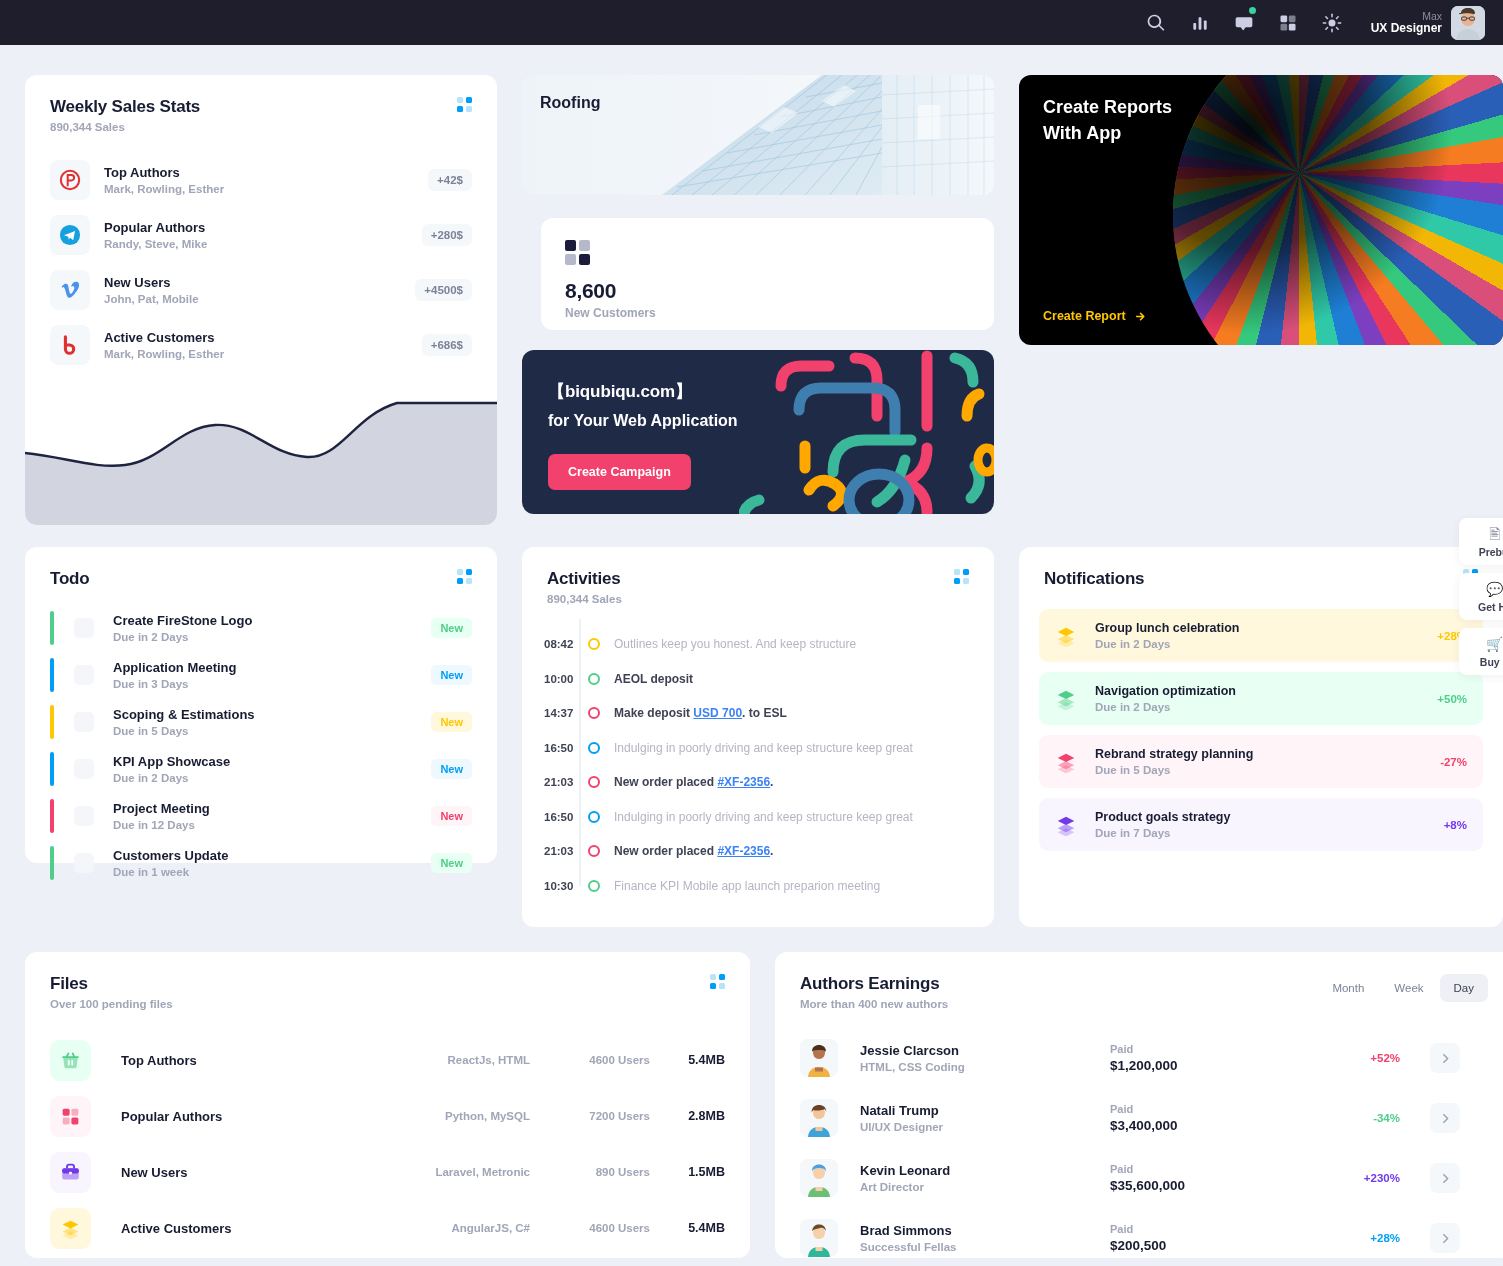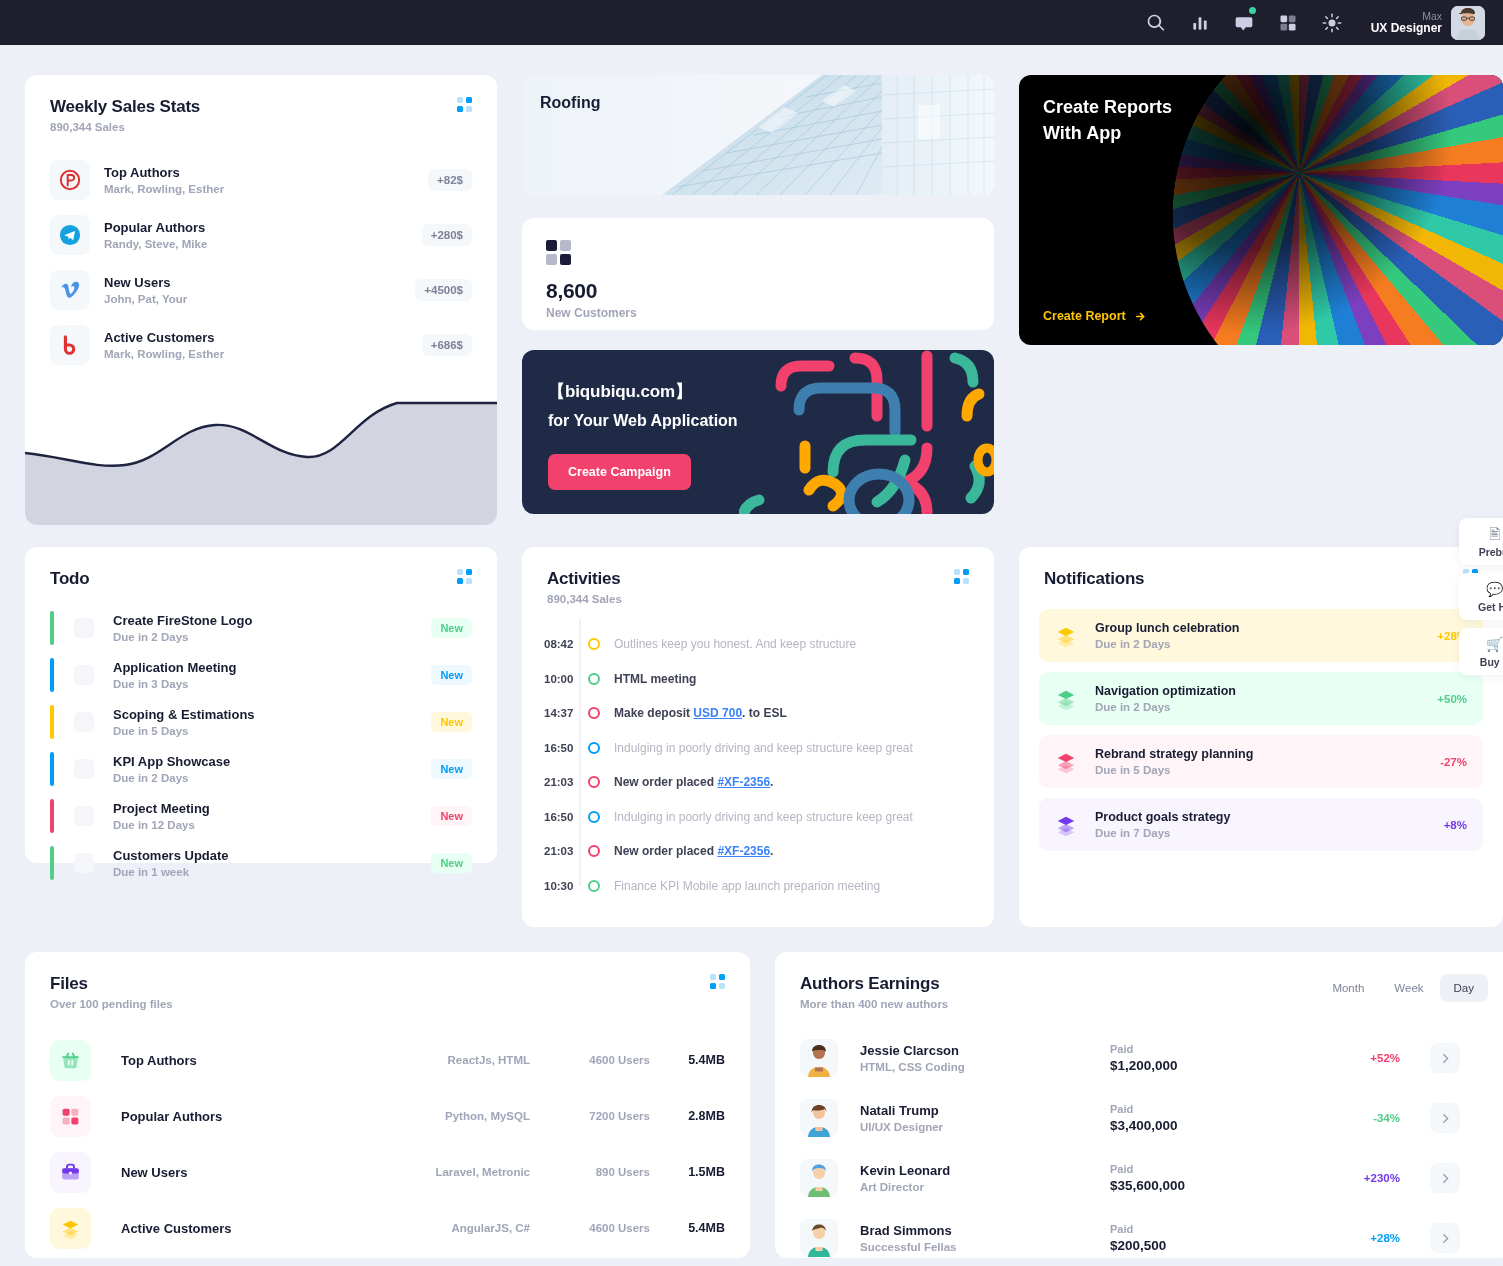--- a/index.html
+++ b/index.html
@@ -64,21 +64,21 @@
   .wss-chart { position: absolute; left: 0; right: 0; bottom: 0; height: 160px; }
 
   
   .roofing { height: 120px; border-radius: 12px; position: relative; overflow: hidden;
     background: linear-gradient(105deg,#eef3f8 0%,#e6eef5 40%,#f4f8fb 100%); }
   .roofing-title { position: absolute; left: 18px; top: 19px; font-size: 16px;
     font-weight: bold; color: #181c32; z-index: 3; }
   .roof-art { position: absolute; inset: 0; }
 
   
-  .newcust { height: 112px; padding: 22px 24px; }
+  .newcust { height: 112px; padding: 22px 24px; margin-left: 19px; }
   .nc-icon { display: grid; grid-template-columns: 11px 11px; grid-template-rows: 11px 11px;
     gap: 3px; margin-bottom: 14px; }
   .nc-icon i { border-radius: 2px; display:block; }
   .nc-dark { background: #1b1b3a; }
   .nc-light { background: #b5b9c9; }
   .nc-num { font-size: 21px; font-weight: bold; color: #181c32; letter-spacing: -.3px; }
   .nc-lbl { font-size: 12px; color: #a1a5b7; font-weight: bold; margin-top: 3px; }
 
   
   .reports { height: 270px; border-radius: 12px; background: #000; position: relative;
@@ -281,21 +281,21 @@
           <div class="stat-icon">
             <svg viewBox="0 0 24 24">
                 <circle cx="12" cy="12" r="10" fill="none" stroke="#e03131" stroke-width="2.2"></circle>
                 <path d="M9.5 18V6.5h4a3 3 0 010 6h-4" fill="none" stroke="#e03131" stroke-width="2.2" stroke-linecap="round"></path>
               </svg>
           </div>
           <div class="stat-txt">
             <div class="stat-name">Top Authors</div>
             <div class="stat-people">Mark, Rowling, Esther</div>
           </div>
-          <div class="stat-badge">+82$</div>
+          <div class="stat-badge">+42$</div>
         </div>
 
         <div class="stat-row">
           <div class="stat-icon">
             <svg viewBox="0 0 24 24">
                 <circle cx="12" cy="12" r="11" fill="#15a0e0"></circle>
                 <path d="M5.5 12.3l12-4.6-2 10-3.3-2.6-1.7 1.8-.3-3z" fill="#fff"></path>
               </svg>
           </div>
           <div class="stat-txt">
@@ -306,21 +306,21 @@
         </div>
 
         <div class="stat-row">
           <div class="stat-icon">
             <svg viewBox="0 0 24 24">
                 <path d="M3 8.2c1.3-1.6 2.6-2.6 4-2.9 1.8-.4 2.9.7 3.3 3.3.4 2.6.7 4.2.9 4.8.5 1.9 1.1 2.8 1.7 2.8.5 0 1.2-.8 2.2-2.3 1-1.6 1.5-2.8 1.6-3.6.2-1.6-.4-2.3-1.7-2.3-.6 0-1.3.1-2 .4C14.1 5 16.3 2.8 19 3c2 .2 3 1.5 2.9 4-.1 1.9-1.4 4.6-4 8.1-2.6 3.6-4.9 5.4-6.7 5.4-1.1 0-2.1-1-2.9-3.1-.5-1.9-1.1-3.8-1.6-5.7-.6-2.1-1.3-3.1-2-3.1-.1 0-.6.3-1.4.9z" fill="#4a93e8"></path>
               </svg>
           </div>
           <div class="stat-txt">
             <div class="stat-name">New Users</div>
-            <div class="stat-people">John, Pat, Your</div>
+            <div class="stat-people">John, Pat, Mobile</div>
           </div>
           <div class="stat-badge">+4500$</div>
         </div>
 
         <div class="stat-row">
           <div class="stat-icon">
             <svg viewBox="0 0 24 24">
                 <path d="M7 3v13.5a4.5 4.5 0 104.5-4.5H9" fill="none" stroke="#e03131" stroke-width="3.4" stroke-linecap="round"></path>
               </svg>
           </div>
@@ -550,21 +550,21 @@
         <div class="tl-line"></div>
 
         <div class="tl-row">
           <div class="tl-time">08:42</div>
           <div class="tl-node" style="border-color:#ffc700"></div>
           <div class="tl-txt muted">Outlines keep you honest. And keep structure</div>
         </div>
         <div class="tl-row">
           <div class="tl-time">10:00</div>
           <div class="tl-node" style="border-color:#50cd89"></div>
-          <div class="tl-txt bold">HTML meeting</div>
+          <div class="tl-txt bold">AEOL deposit</div>
         </div>
         <div class="tl-row">
           <div class="tl-time">14:37</div>
           <div class="tl-node" style="border-color:#f1416c"></div>
           <div class="tl-txt bold"><span>Make deposit </span><span class="tl-link">USD 700</span><span>. to ESL</span></div>
         </div>
         <div class="tl-row">
           <div class="tl-time">16:50</div>
           <div class="tl-node" style="border-color:#009ef7"></div>
           <div class="tl-txt muted">Indulging in poorly driving and keep structure keep great</div>

